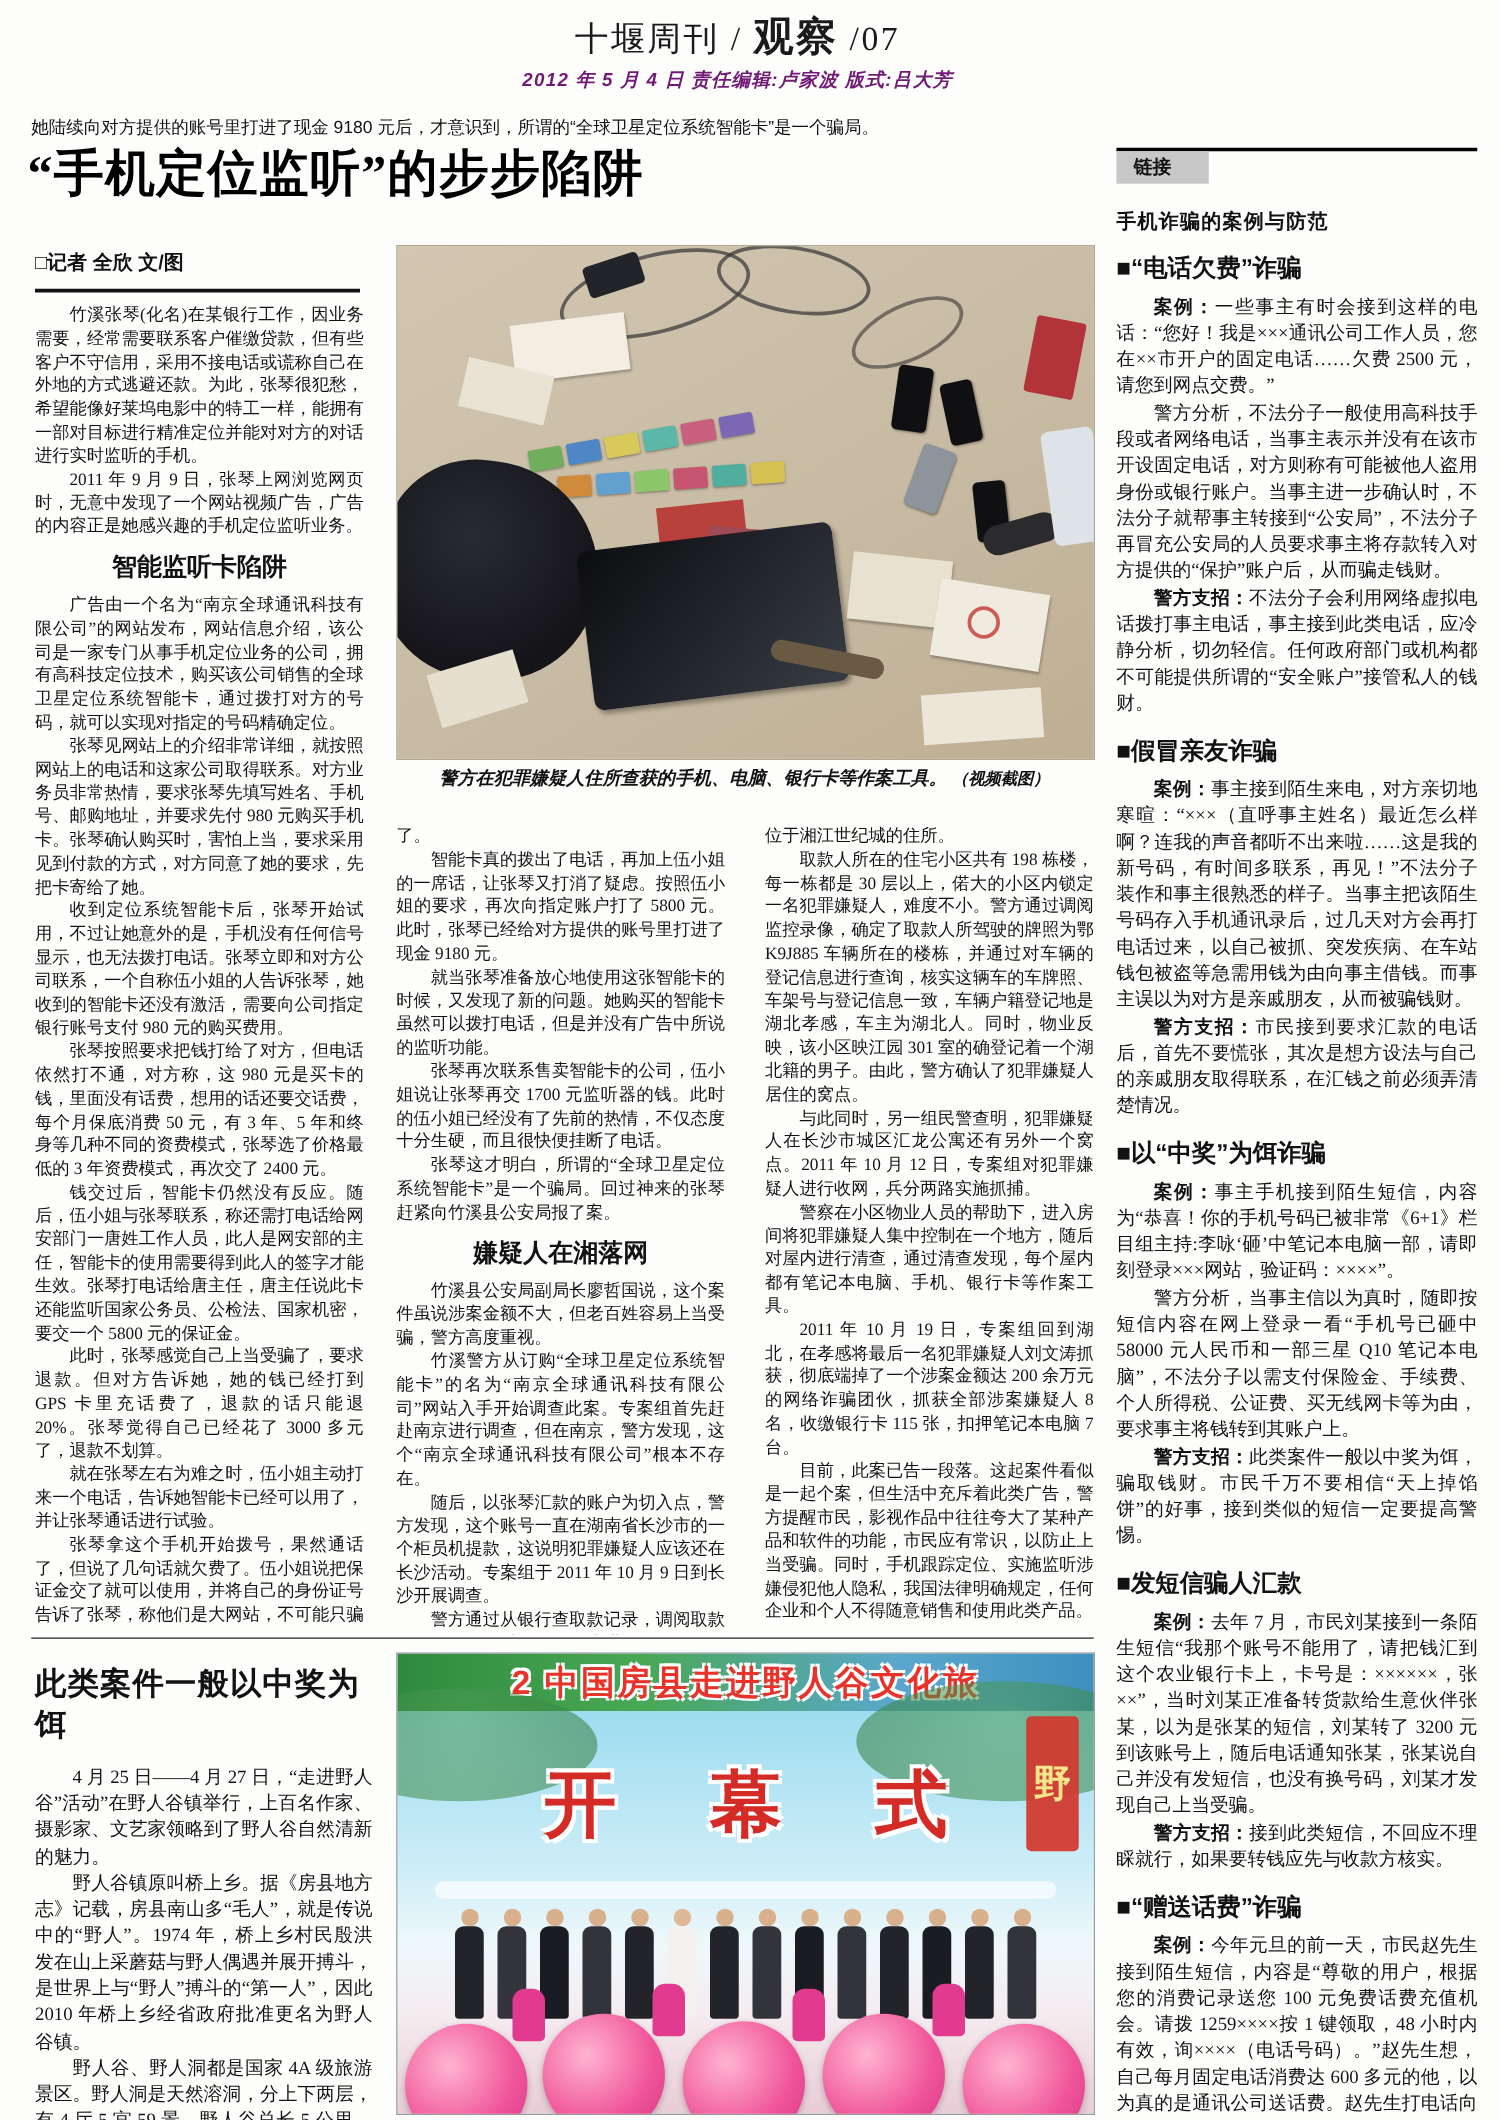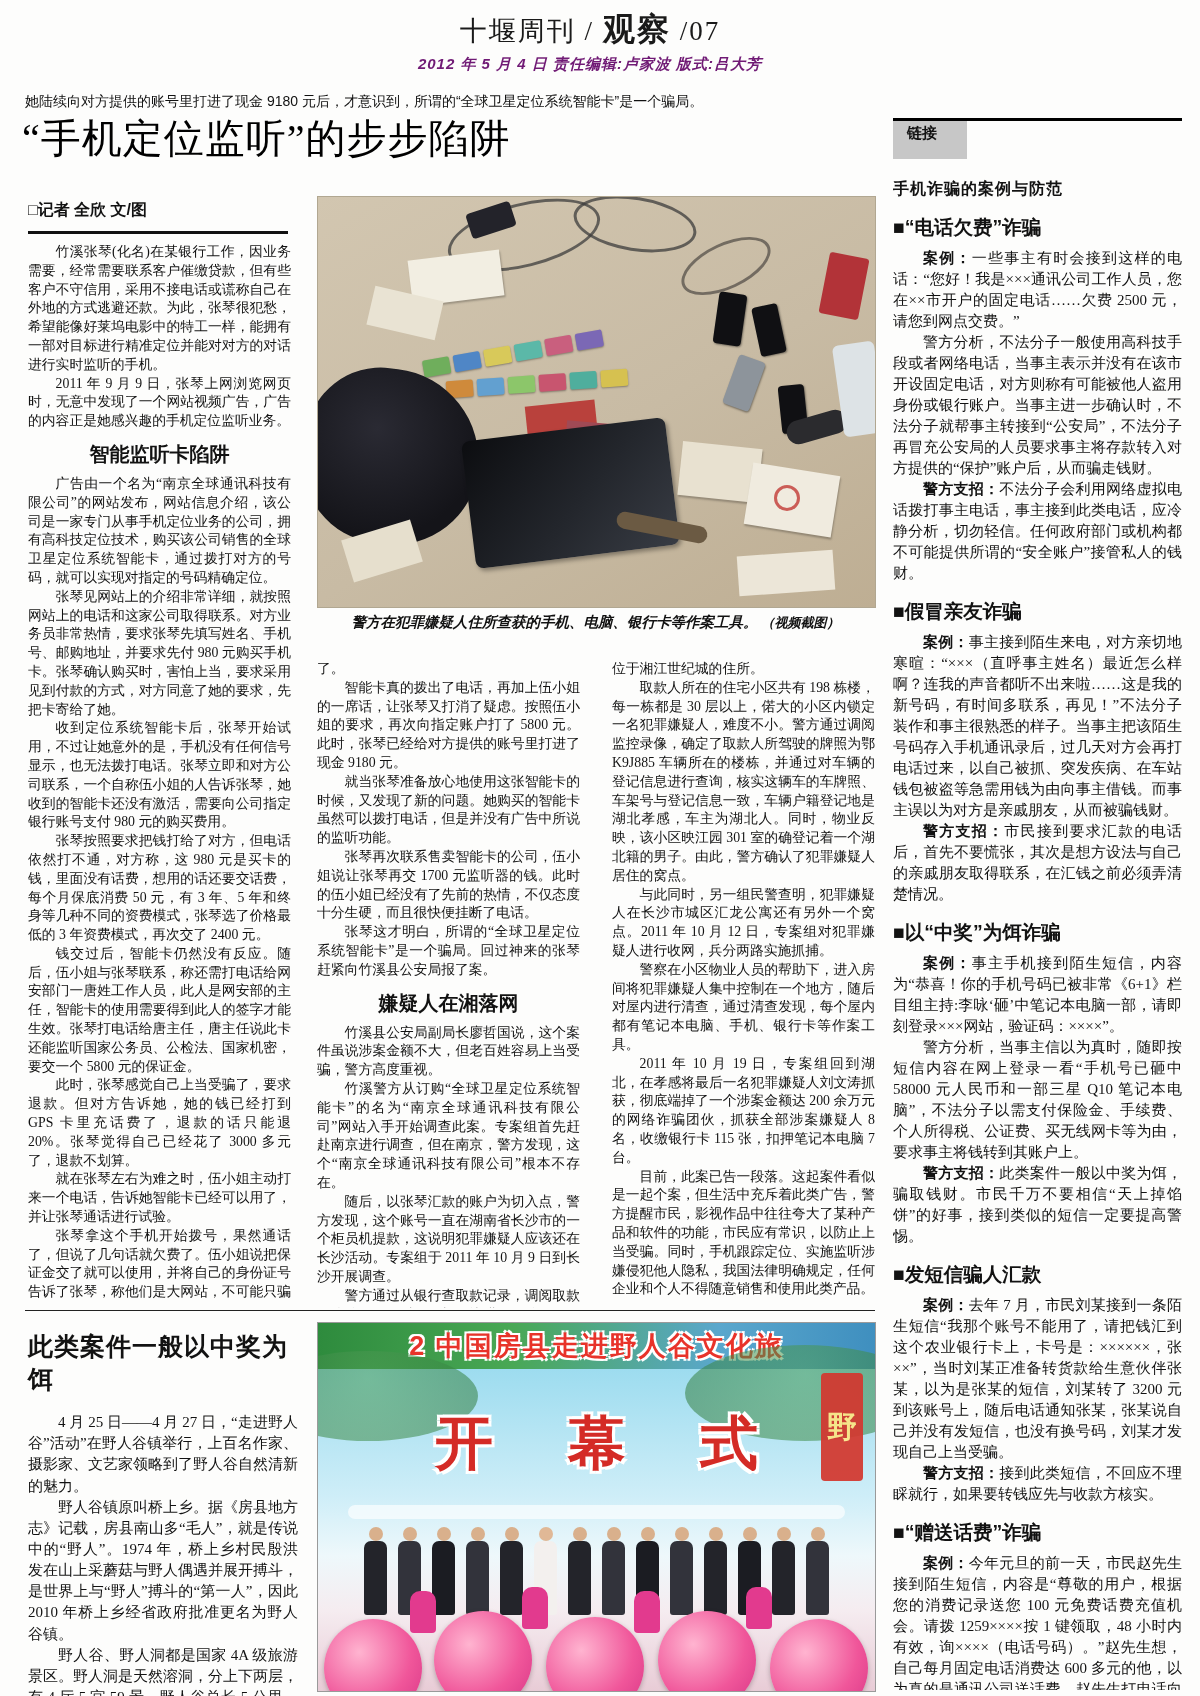--- a/index.html
+++ b/index.html
@@ -11,21 +11,21 @@
   .sans{font-family:"Liberation Sans","DejaVu Sans",sans-serif;}
 
   
   #masthead{top:8px;left:0;width:1180px;text-align:center;}
   #masthead .mh-line{font-size:27px;letter-spacing:2px;color:#1a1a1a;}
   #masthead .mh-bold{font-size:32px;font-weight:bold;}
   #dateline{margin-top:3px;font-style:italic;font-weight:bold;font-size:15px;letter-spacing:1px;color:#701a75;}
 
   
   #lead{top:93px;left:25px;width:680px;font-size:14px;color:#111;}
-  #headline{top:111px;left:22px;width:760px;font-size:40px;font-weight:normal;letter-spacing:1px;color:#000;}
+  #headline{top:111px;left:22px;width:760px;font-size:40px;font-weight:bold;letter-spacing:1px;color:#000;}
   #byline{top:200px;left:28px;width:260px;font-weight:bold;font-size:16px;
     border-bottom:3px solid #111;padding-bottom:10px;}
 
   
   .col{position:absolute;width:263px;font-size:13.8px;line-height:18.8px;text-align:justify;overflow:hidden;}
   .col>div{text-indent:2em;}
   .col>.cont{text-indent:0;}
   .col>.h{text-indent:0;text-align:center;font-family:"Liberation Sans","DejaVu Sans",sans-serif;
     font-weight:bold;font-size:20px;line-height:24px;margin:11px 0 9px;}
   #col1{left:28px;top:243px;height:1060px;}
@@ -74,27 +74,27 @@
   .e-paper4{top:332px;left:28px;width:72px;height:44px;background:#e6dfcd;transform:rotate(-17deg);}
   .e-paper5{top:356px;left:420px;width:96px;height:40px;background:#ece6d8;transform:rotate(-4deg);}
 
   
   #caption{left:317px;top:613px;width:557px;text-align:center;font-style:italic;font-weight:bold;font-size:14.5px;}
   #caption .credit{font-weight:bold;font-size:13px;}
 
   
   #sidebar{left:893px;top:118px;width:289px;height:1572px;overflow:hidden;}
   #sb-rule{border-top:3px solid #000;width:289px;}
-  #sb-tag{display:inline-block;background:#c7c7c7;padding:3px 30px 16px 14px;font-weight:bold;font-size:15px;}
+  #sb-tag{display:inline-block;background:#c7c7c7;padding:3px 30px 4px 14px;font-weight:bold;font-size:15px;}
   #sb-title{font-weight:bold;font-size:16px;letter-spacing:1px;margin:20px 0 4px;}
   #sb-list{font-size:15px;line-height:21px;text-align:justify;}
   #sb-list>div{text-indent:2em;}
   #sb-list>.sh{text-indent:0;font-family:"Liberation Sans","DejaVu Sans",sans-serif;
     font-weight:bold;font-size:19.5px;line-height:24px;margin:15px 0 8px;}
-  .sp-lead{font-family:Liberation Serif, serif;}
+  .sp-lead{font-family:Liberation Sans, sans-serif;}
 
   
   #rule-bottom{left:25px;top:1310px;width:850px;height:1px;background:#222;}
 
   
   #bottom-article{left:28px;top:1330px;width:270px;}
   #ba-title{font-weight:bold;font-size:25px;letter-spacing:1px;text-align:left;margin:0 0 16px;}
   #ba-list{font-size:15px;line-height:21px;text-align:justify;}
   #ba-list>div{text-indent:2em;margin:0;}
   #ba-list b{font-family:"Liberation Sans","DejaVu Sans",sans-serif;}

